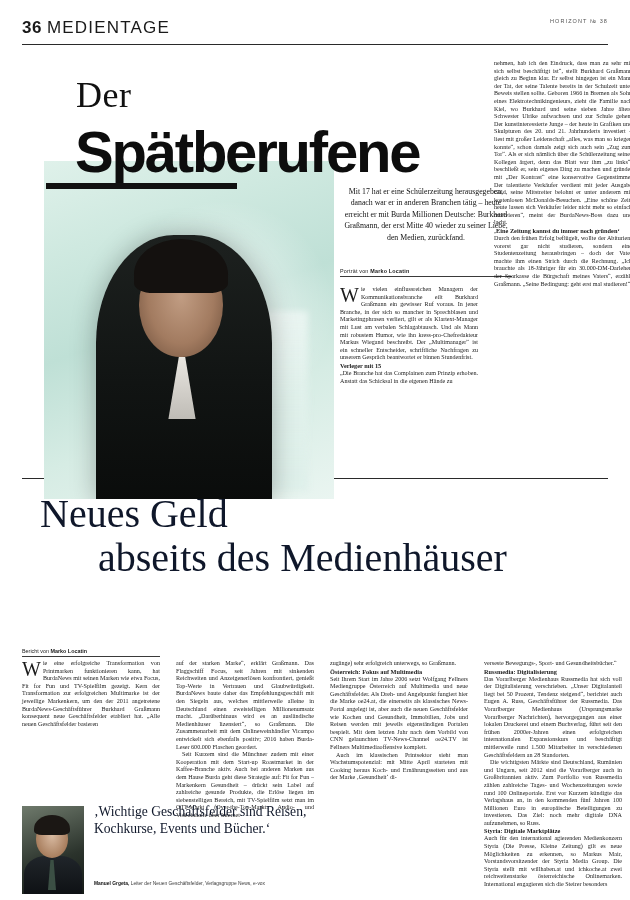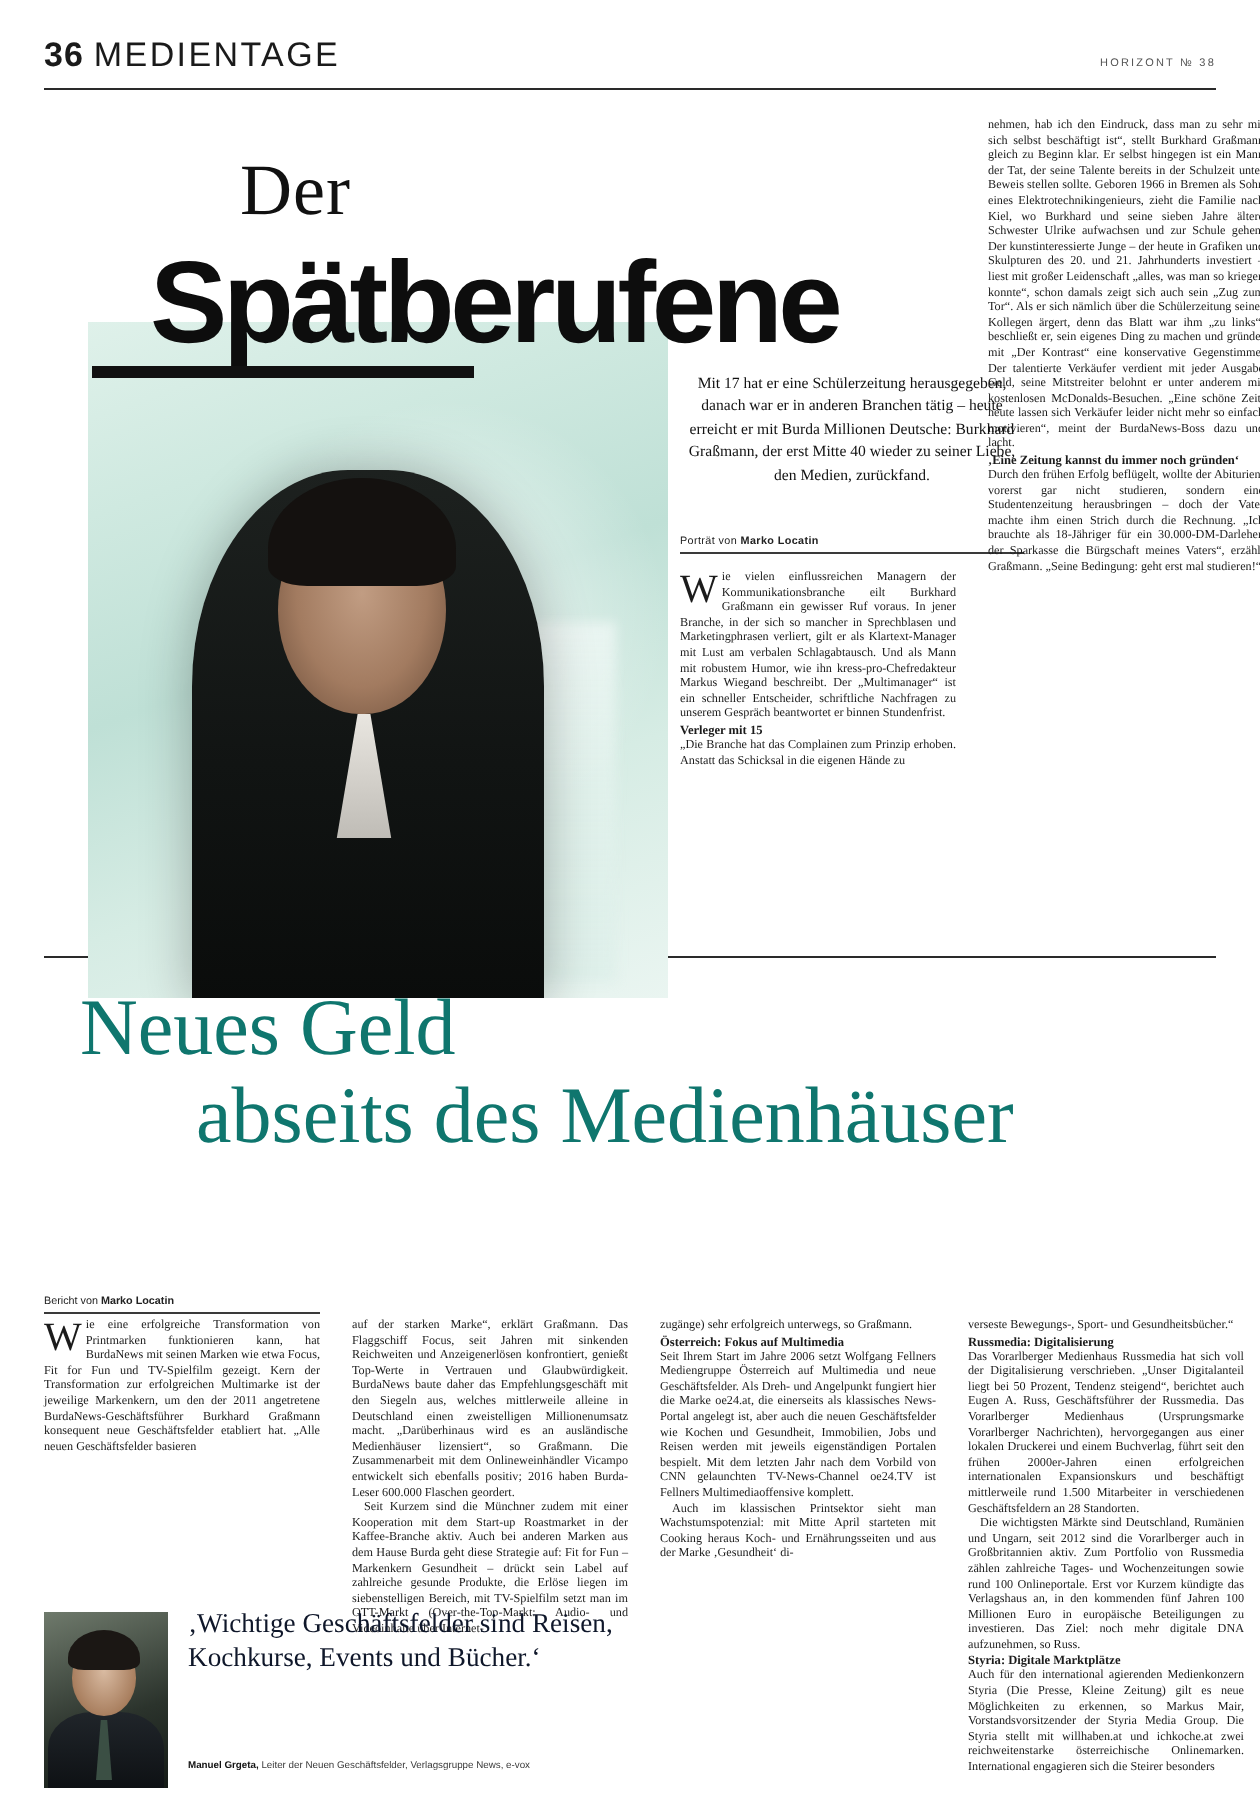--- a/index.html
+++ b/index.html
@@ -6,41 +6,41 @@
   body{
     width:630px;height:900px;background:#ffffff;
     font-family:"Liberation Serif",serif;color:#111;
     overflow:hidden;position:relative;
   }
   .page{position:relative;width:630px;height:900px;padding:0;box-sizing:border-box;}
 
   
   .masthead{
     position:absolute;left:22px;top:18px;width:586px;
-    display:flex;align-items:flex-end;justify-content:space-between;
+    display:flex;justify-content:space-between;
   }
   .folio{
     font-family:"Liberation Sans",sans-serif;
     font-size:17px;letter-spacing:.5px;color:#1a1a1a;
     display:flex;align-items:baseline;gap:5px;
   }
   .folio .num{font-weight:700;}
   .folio .sec{font-weight:400;letter-spacing:1.2px;}
   .masthead-right{
     font-family:"Liberation Sans",sans-serif;
     font-size:5.5px;letter-spacing:1.1px;color:#555;
     padding-bottom:3px;
   }
   .rule-top{position:absolute;left:22px;top:44px;width:586px;height:1.4px;background:#2a2a2a;}
 
   
   .a1{position:absolute;left:22px;top:56px;width:586px;height:410px;}
   .kicker-serif{
     position:absolute;left:54px;top:18px;
-    font-family:"Liberation Serif",serif;font-size:36px;color:#111;letter-spacing:.5px;margin-left:44px;
+    font-family:"Liberation Serif",serif;font-size:36px;color:#111;letter-spacing:.5px;
   }
   .headline-big{
     position:absolute;left:22px;top:68px;
     font-family:"Liberation Sans",sans-serif;
     font-weight:700;font-size:58px;letter-spacing:-2.2px;color:#0d0d0d;
     line-height:.95;white-space:nowrap;z-index:4;margin-left:31px;
   }
   .headline-underline{
     position:absolute;left:24px;top:127px;width:191px;height:6px;background:#111;z-index:4;
   }
@@ -110,21 +110,21 @@
     float:left;font-size:20px;line-height:16px;font-weight:400;
     padding:1px 2px 0 0;font-family:"Liberation Serif",serif;
   }
 
   
   .rule-mid{position:absolute;left:22px;top:478px;width:586px;height:1.2px;background:#2a2a2a;}
 
   
   .a2head{
     position:absolute;left:40px;top:492px;width:470px;
-    font-family:"Liberation Serif",serif;font-size:40px;line-height:44px;color:#0f766e;
+    font-family:"Liberation Serif",serif;font-size:40px;line-height:44px;color:#0f172a;
   }
   .a2head .l2{display:block;padding-left:58px;}
   .a2lead{
     position:absolute;left:152px;top:608px;width:348px;
     font-family:"Liberation Serif",serif;font-weight:700;font-size:7.3px;line-height:10px;color:#111;
   }
   .byline2{
     position:absolute;left:22px;top:648px;width:138px;
     font-family:"Liberation Sans",sans-serif;font-size:5.4px;color:#222;
     border-bottom:.8px solid #3a3a3a;padding-bottom:2px;

